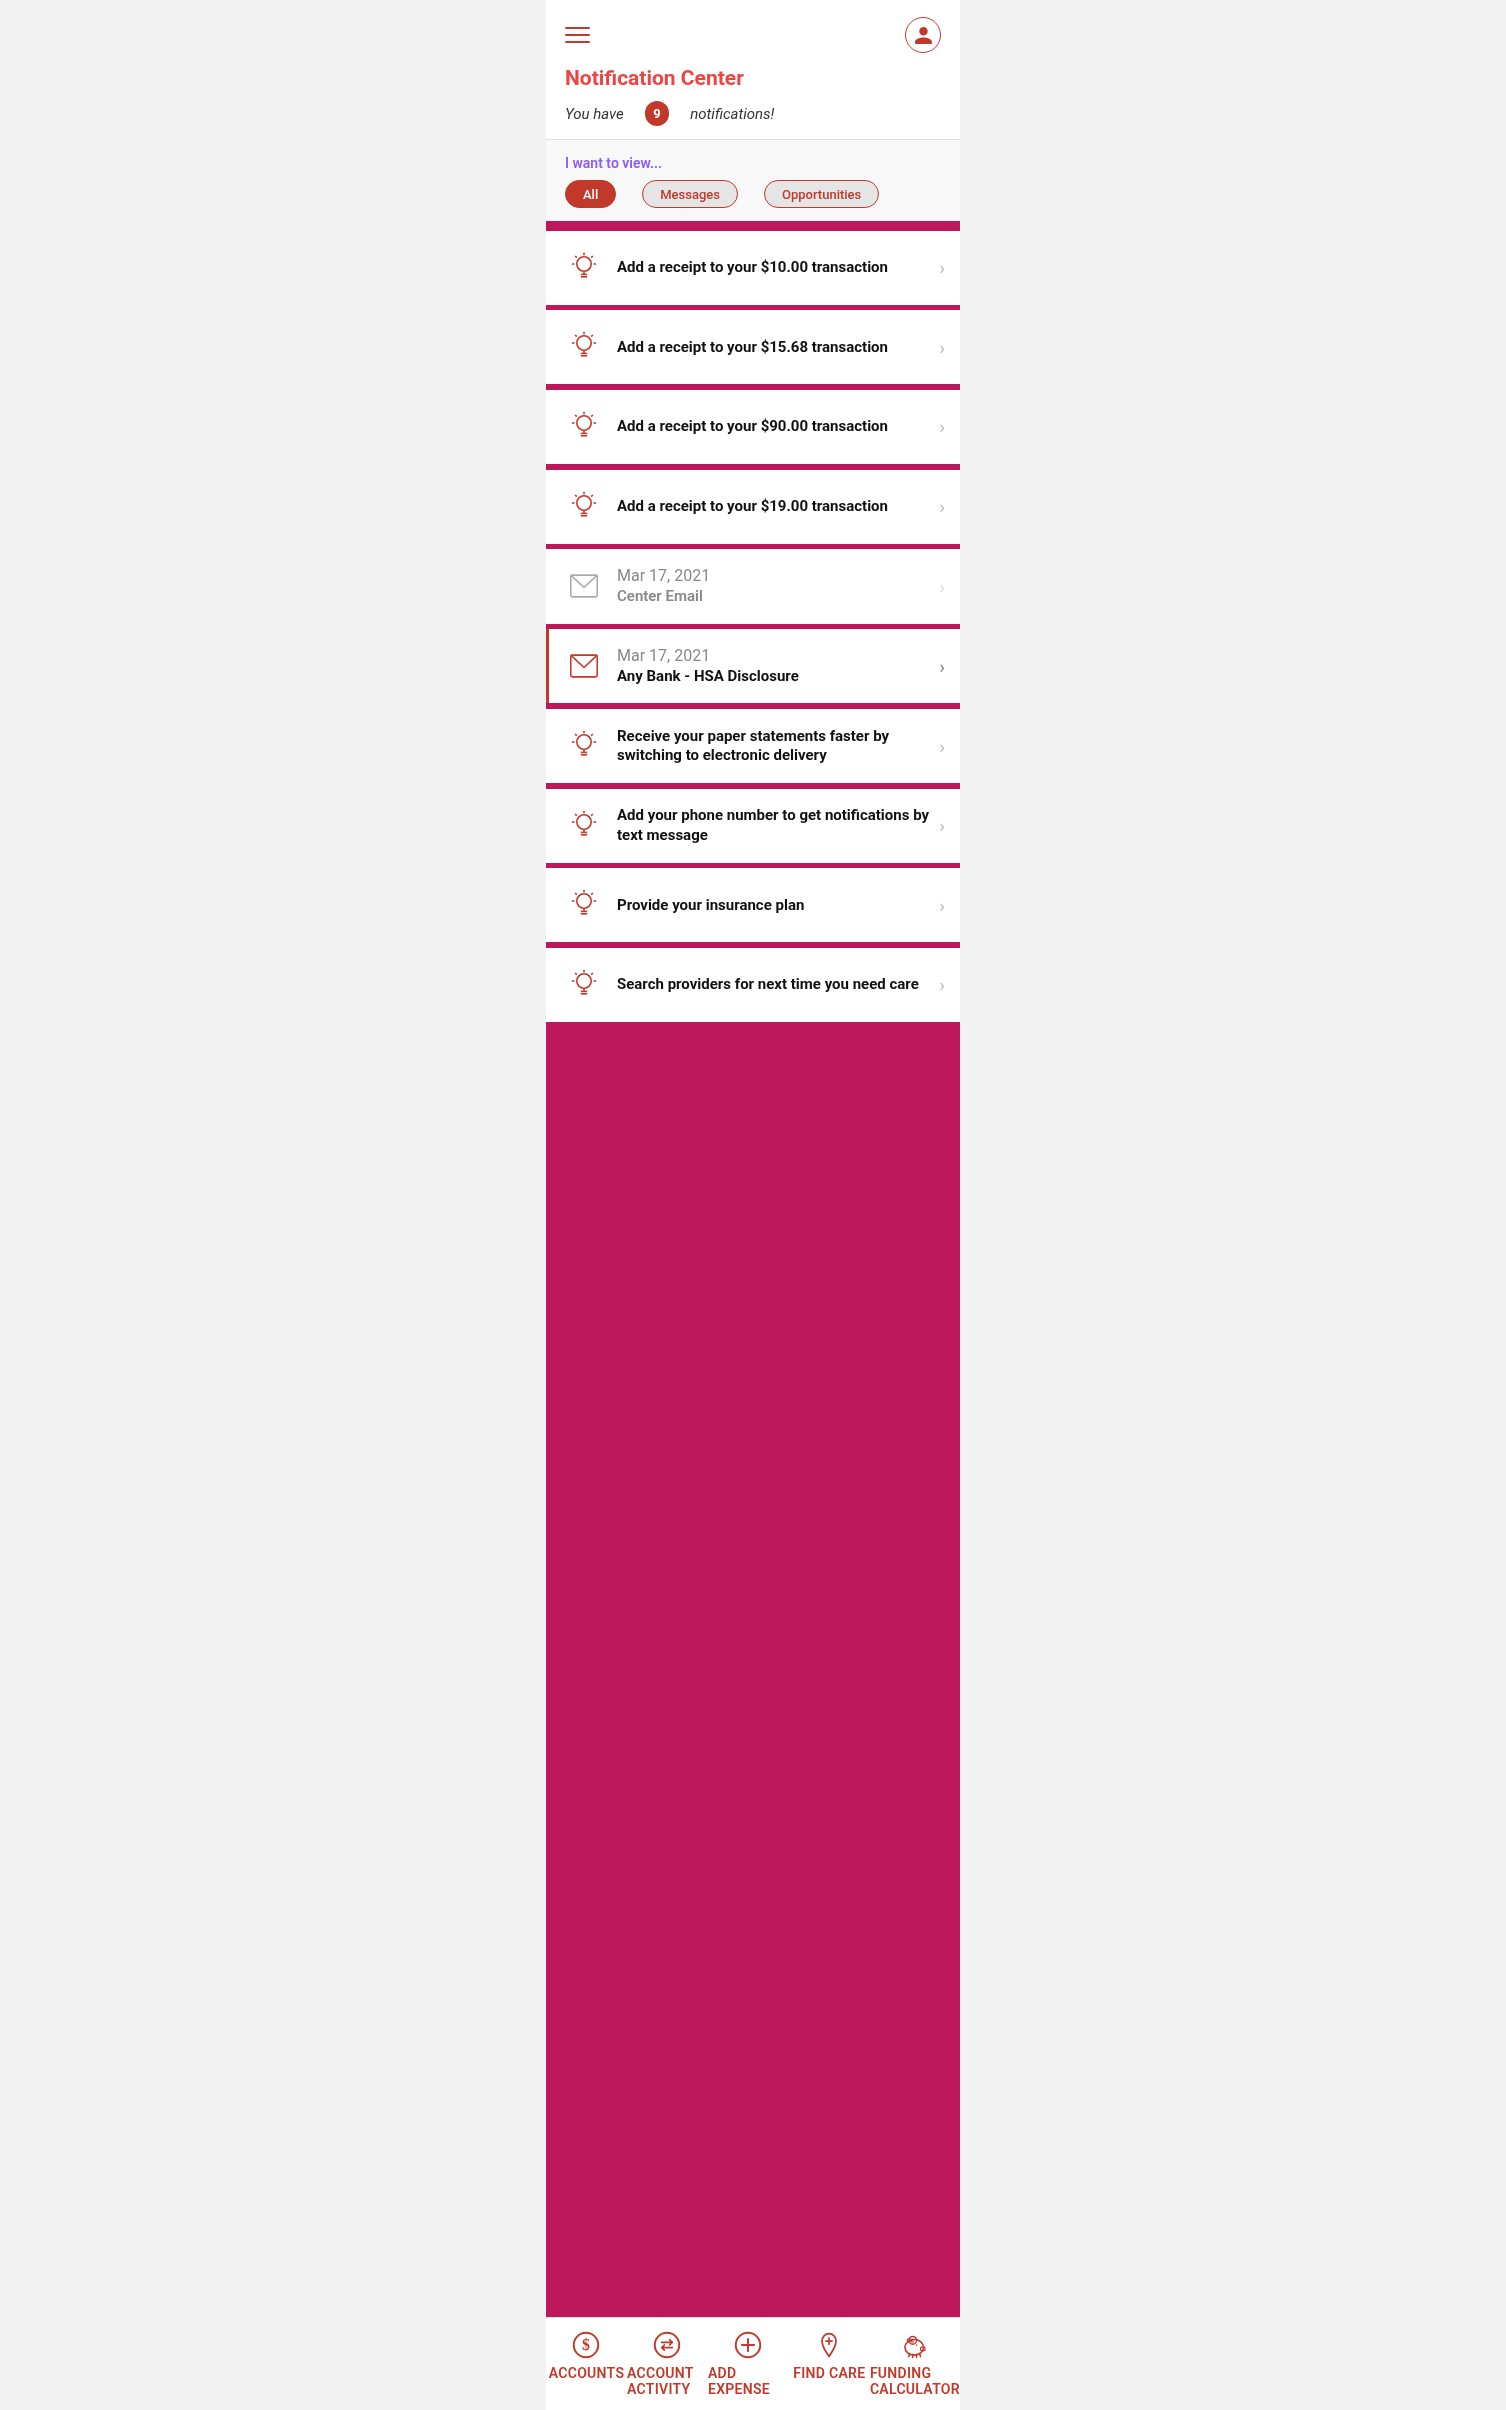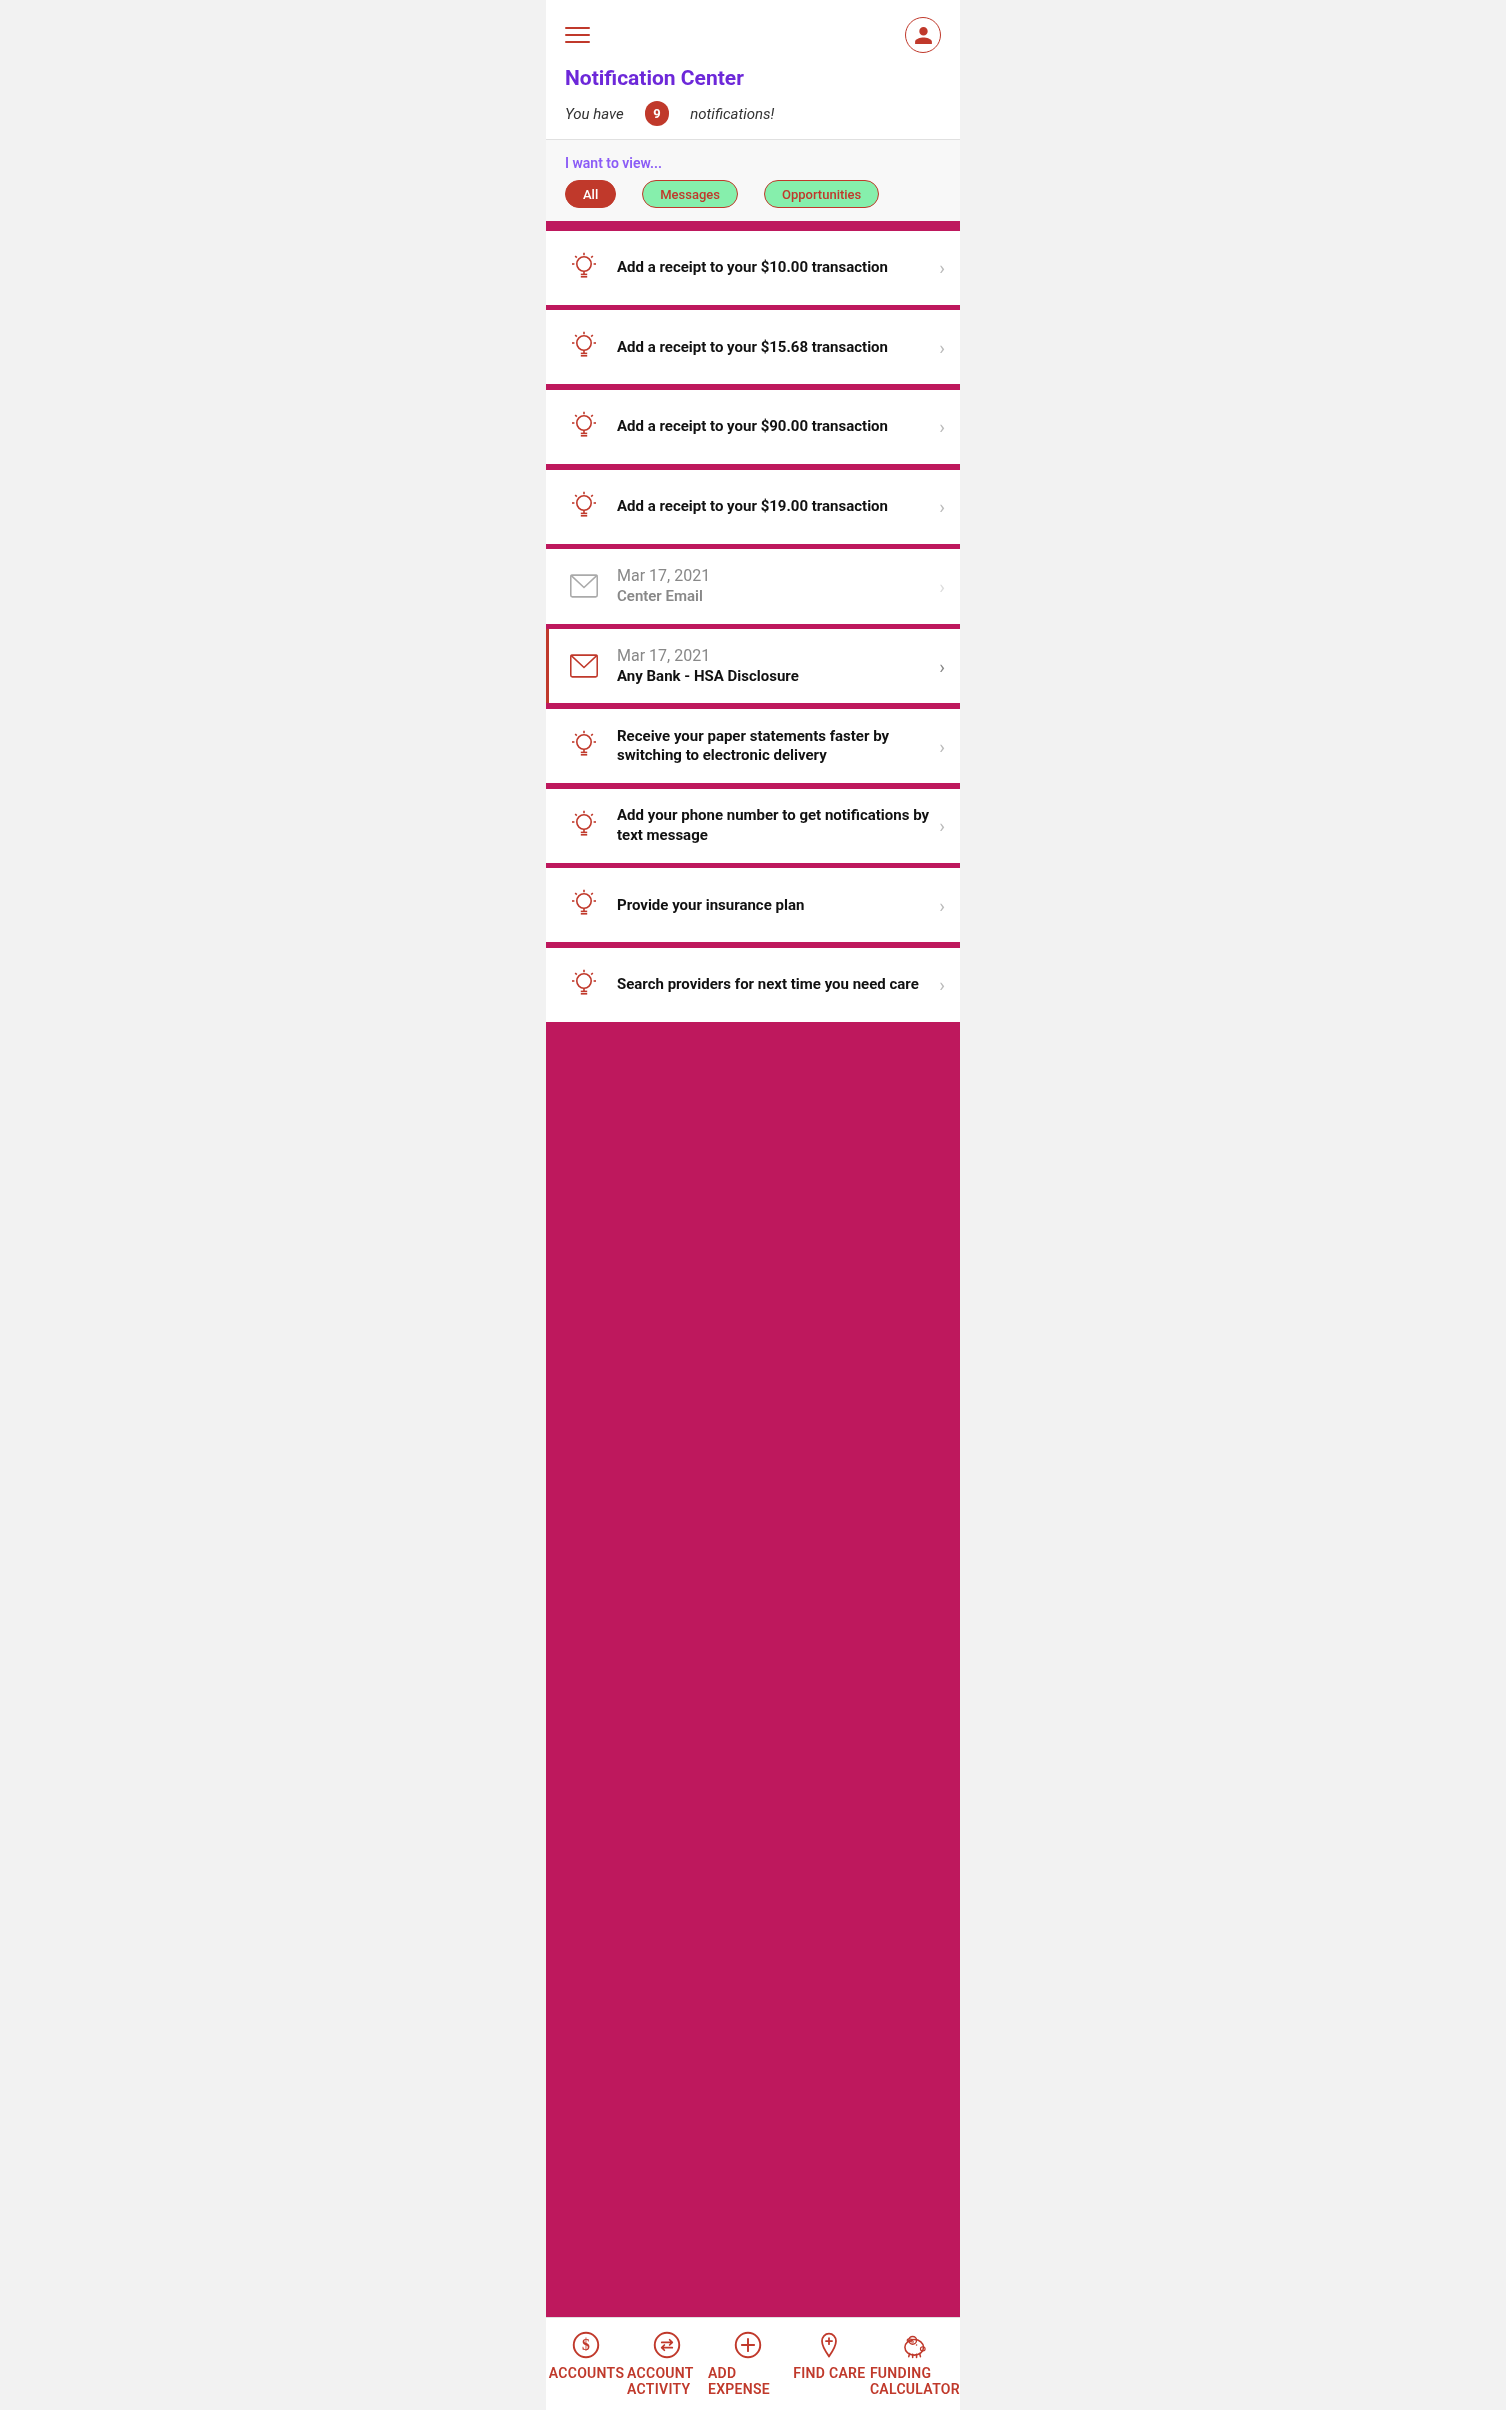--- a/index.html
+++ b/index.html
@@ -54,21 +54,21 @@
       width: 21px;
       height: 21px;
       fill: #c0392b;
     }
 
     
     .page-title {
       padding: 3.8px 19px 5.6px;
       font-size: 21px;
       font-weight: 700;
-      color: #6d28d9;
+      color: #ef4444;
     }
 
     
     .notif-summary {
       display: flex;
       align-items: center;
       gap: 21px;
       padding: 5.6px 19px 13px;
       font-size: 15px;
       color: #333;
@@ -109,21 +109,21 @@
     .filter-pills {
       display: flex;
       gap: 26px;
     }
     .pill {
       padding: 5.6px 17px;
       border-radius: 19px;
       border: 1.4px solid #c0392b;
       font-size: 13px;
       cursor: pointer;
-      background: #86efac;
+      background: #e5e5e5;
       color: #c0392b;
       font-weight: 500;
     }
     .pill.active {
       background: #c0392b;
       color: #fff;
     }
 
     
     .notif-list {

